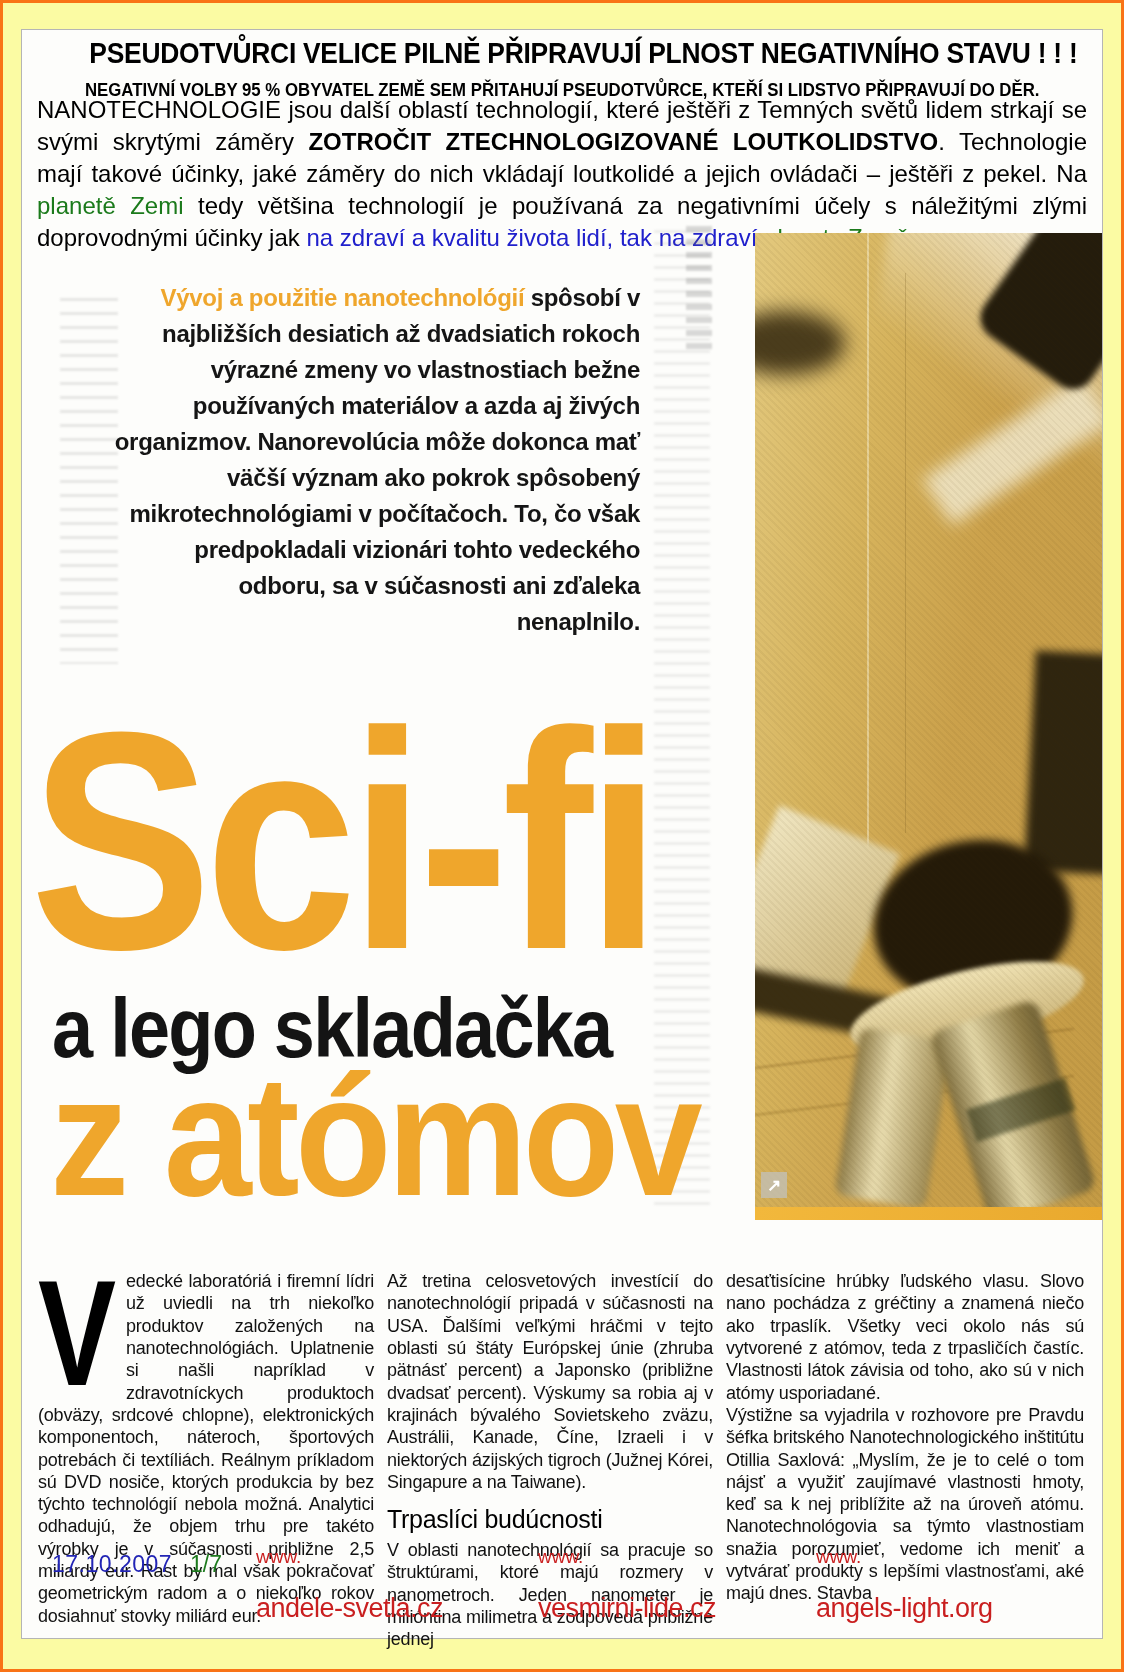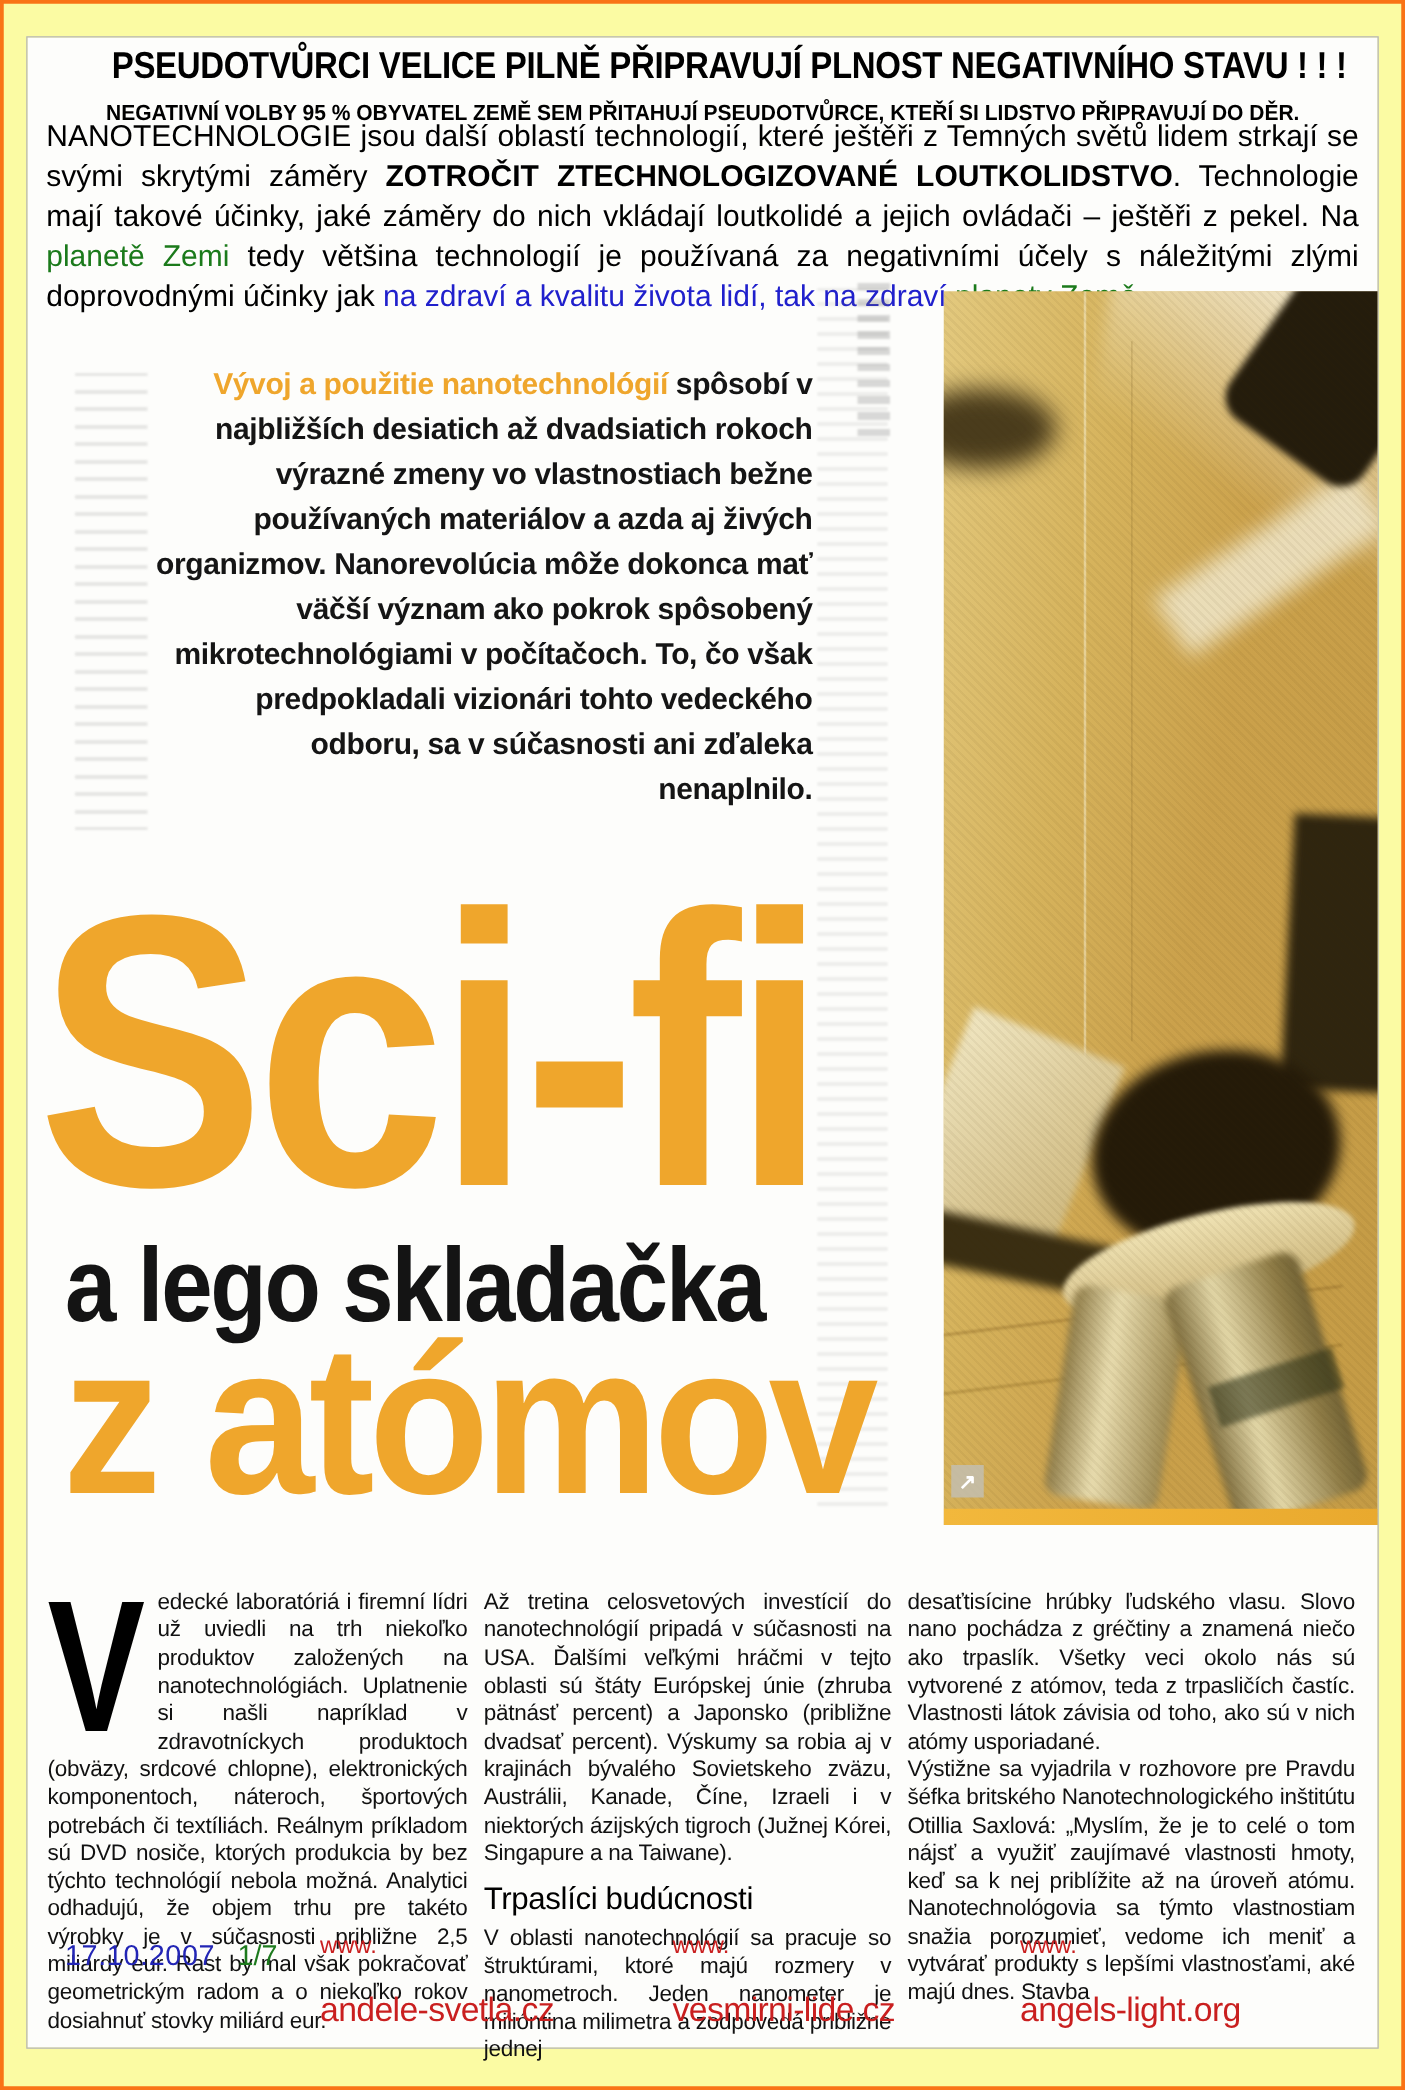--- a/index.html
+++ b/index.html
@@ -19,21 +19,21 @@
   .intro .green{color:#1B7A1B;}
   .intro .blue{color:#2020CC;}
 
   
   .ghost{position:absolute;filter:blur(1px);}
   .ghost1{left:38px;top:268px;width:58px;height:366px;background:repeating-linear-gradient(180deg,rgba(120,120,120,.17) 0 3px,transparent 3px 14px);}
   .ghost2{left:632px;top:200px;width:56px;height:980px;background:repeating-linear-gradient(180deg,rgba(125,125,125,.12) 0 3px,transparent 3px 12px);}
   .ghost3{left:664px;top:196px;width:26px;height:130px;background:repeating-linear-gradient(180deg,rgba(110,110,110,.25) 0 6px,transparent 6px 13px);}
 
   
-  .lead{position:absolute;top:250px;left:90px;width:528px;margin:10px;text-align:right;font-weight:bold;font-size:24px;line-height:1.5;color:#151515;letter-spacing:-.3px;}
+  .lead{position:absolute;top:250px;left:90px;width:528px;margin:0;text-align:right;font-weight:bold;font-size:24px;line-height:1.5;color:#151515;letter-spacing:-.3px;}
   .lead .orange{color:#EFA62C;}
 
   
   .t1{position:absolute;top:656px;left:8px;font-weight:bold;font-size:310px;line-height:1;letter-spacing:-8px;color:#EFA62C;white-space:nowrap;transform:scaleX(.88);transform-origin:left top;}
   .t2{position:absolute;top:956px;left:30px;font-weight:bold;font-size:84px;line-height:1;letter-spacing:-2px;color:#141414;white-space:nowrap;transform:scaleX(.88);transform-origin:left top;}
   .t3{position:absolute;top:1021px;left:28px;font-weight:bold;font-size:170px;line-height:1;letter-spacing:-5px;color:#EFA62C;white-space:nowrap;transform:scaleX(.93);transform-origin:left top;}
 
   
   .photo{position:absolute;left:733px;top:203px;width:347px;height:987px;overflow:hidden;background:linear-gradient(100deg,#e3c97e 0%,#d6b35c 30%,#cba14b 55%,#c49b45 100%);}
   .photo *{position:absolute;}

